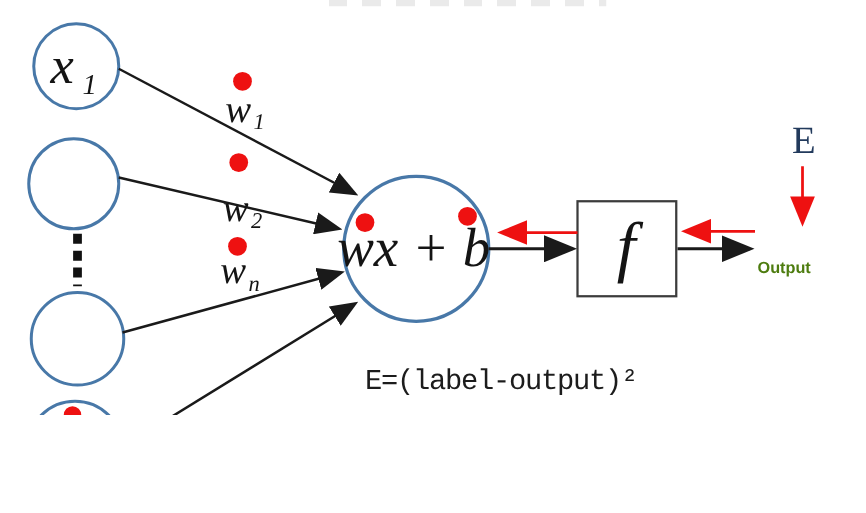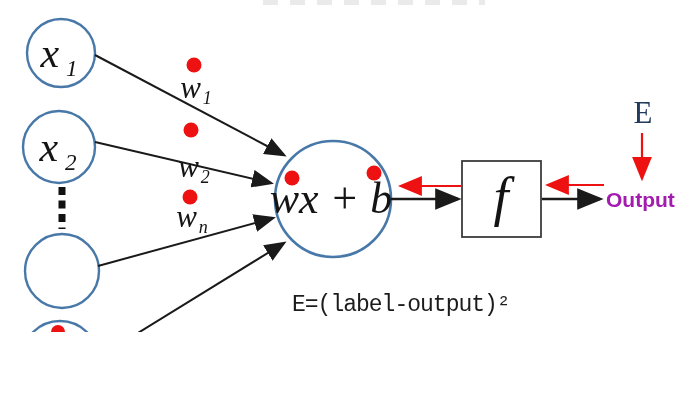--- a/index.html
+++ b/index.html
@@ -19,23 +19,23 @@
   
   .lab-w1{left:196px;top:87px;font-size:31px;}
   .lab-w2{left:194px;top:166px;font-size:31px;}
   .lab-wn{left:192px;top:216px;font-size:31px;}
   .sub-sm{font-size:18px;font-style:italic;position:relative;top:6px;margin-left:2px;}
   
   .lab-neuron{left:331px;top:199px;font-size:44px;}
   .lab-f{left:501px;top:197px;font-size:54px;}
   
   .lab-output{
-    position:absolute;left:606px;top:189px;transform:none;
+    position:absolute;left:606px;top:207px;transform:none;
     font-family:"Liberation Sans","DejaVu Sans",sans-serif;
-    font-weight:700;font-size:21px;color:#a21caf;line-height:1;
+    font-weight:700;font-size:13px;color:#4d7c0f;line-height:1;
   }
   .lab-E{left:643px;top:112px;font-size:31px;color:#223a5c;font-style:normal;}
   
   .lab-formula{
     position:absolute;left:292px;top:294px;transform:none;
     font-family:"Liberation Mono","DejaVu Sans Mono",monospace;
     font-size:23px;color:#1c1c1c;line-height:1;letter-spacing:-1px;
   }
   
   .caption{
@@ -100,21 +100,20 @@
 
     <circle cx="194" cy="65" r="7.5" fill="#ee1111"></circle>
     <circle cx="191" cy="130" r="7.5" fill="#ee1111"></circle>
     <circle cx="190" cy="197" r="7.5" fill="#ee1111"></circle>
     <circle cx="292" cy="178" r="7.5" fill="#ee1111"></circle>
     <circle cx="374" cy="173" r="7.5" fill="#ee1111"></circle>
     <circle cx="58" cy="332" r="7" fill="#ee1111"></circle>
   </svg>
 
   <div class="lab ital lab-x1"><span>x</span><span class="sub-big">1</span></div>
-  <div class="lab ital lab-x2"><span>x</span><span class="sub-big">2</span></div>
   <div class="lab ital lab-b"><span>b</span></div>
 
   <div class="lab ital lab-w1"><span>w</span><span class="sub-sm">1</span></div>
   <div class="lab ital lab-w2"><span>w</span><span class="sub-sm">2</span></div>
   <div class="lab ital lab-wn"><span>w</span><span class="sub-sm">n</span></div>
 
   <div class="lab ital lab-neuron">wx + b</div>
   <div class="lab ital lab-f">f</div>
   <div class="lab-output">Output</div>
   <div class="lab lab-E">E</div>

